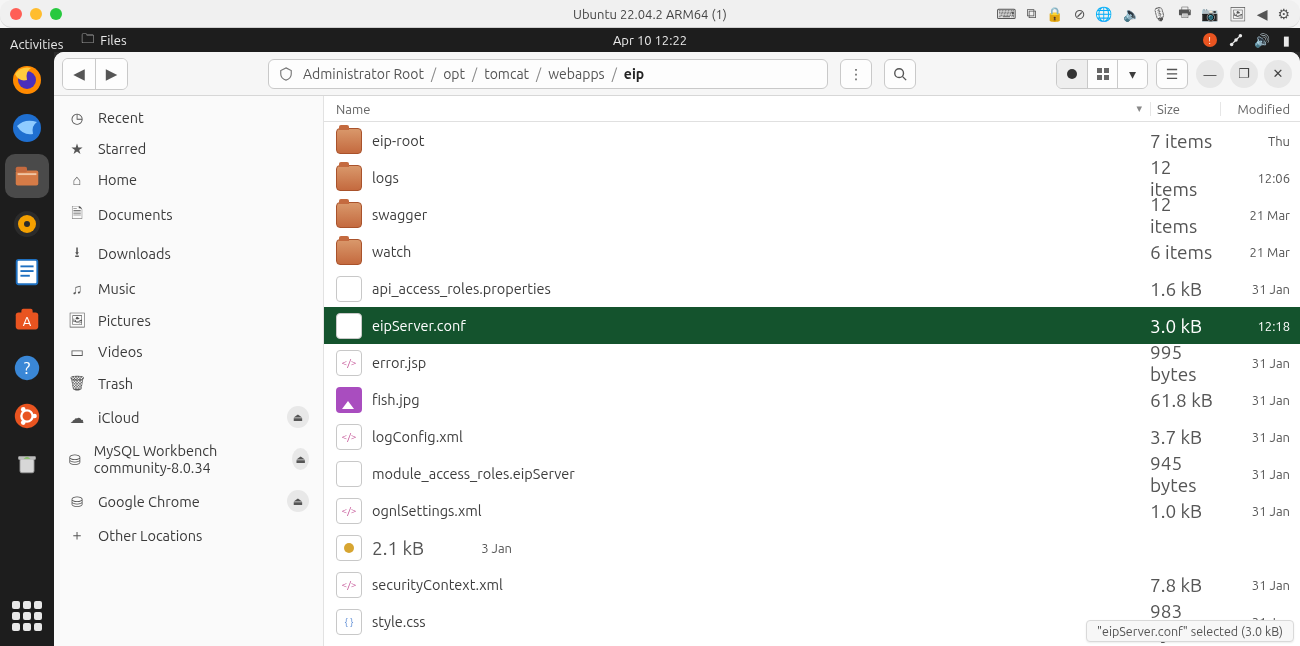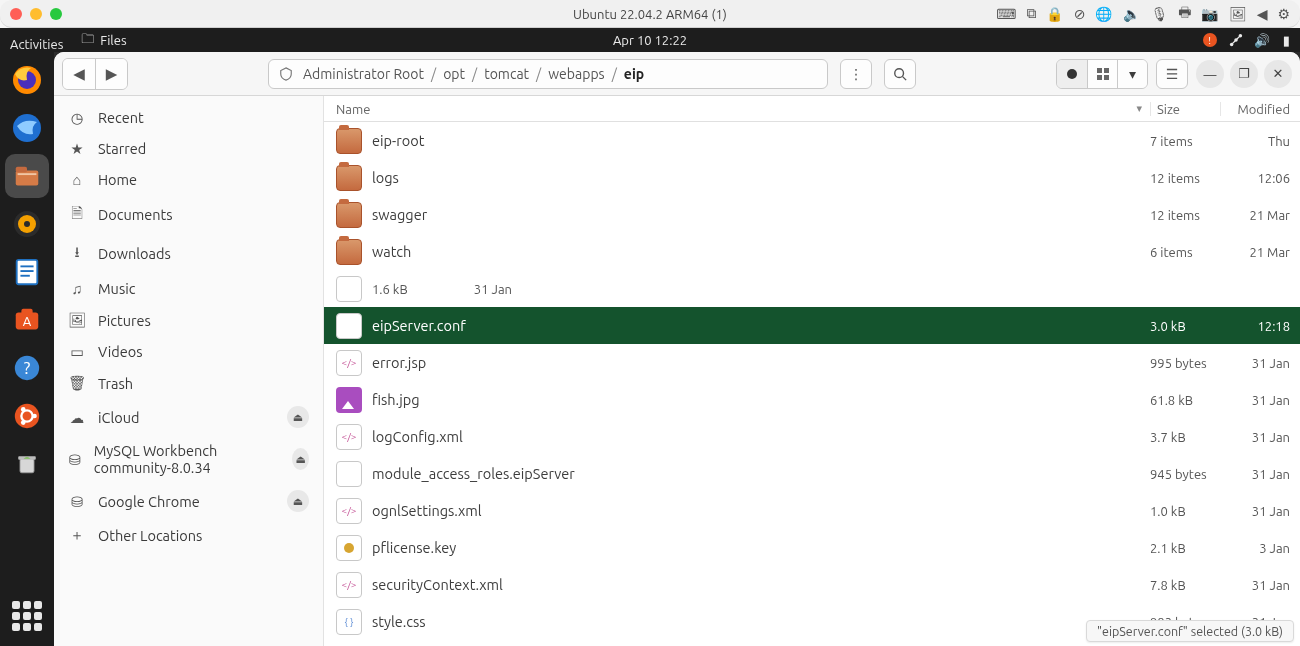--- a/index.html
+++ b/index.html
@@ -70,21 +70,21 @@
   .col-name { flex:1; display:flex; align-items:center; }
   .col-size { width:70px; text-align:left; border-left:1px solid #e6e6e6; padding-left:6px; }
   .col-mod { width:80px; text-align:right; padding-right:10px; border-left:1px solid #e6e6e6; }
   .sort-arrow { margin-left:auto; margin-right:8px; color:#888; font-size:11px; }
 
   .rows { flex:1; overflow-y:auto; }
   .row { display:flex; align-items:center; height:37px; padding-left:12px; }
   .row.selected { background:#14532d; color:#fff; }
   .row .r-icon { width:26px; height:26px; margin-right:10px; border-radius:4px; display:flex; align-items:center; justify-content:center; flex-shrink:0; }
   .row .r-name { flex:1; font-size:14.5px; white-space:nowrap; overflow:hidden; text-overflow:ellipsis; }
-  .row .r-size { width:70px; font-size:13px; color:#555; }
+  .row .r-size { width:70px; font-size:19px; color:#555; }
   .row .r-mod  { width:80px; font-size:13px; color:#555; text-align:right; padding-right:10px; }
   .row.selected .r-size, .row.selected .r-mod { color:#fff; }
 
   
   .ico-folder { background: linear-gradient(#d9986b,#c46a3f); border:1px solid #a9522b; position:relative; }
   .ico-folder::before { content:""; position:absolute; top:-4px; left:2px; width:10px; height:5px; background:#c46a3f; border-radius:2px 2px 0 0; }
   .ico-file { background:#fff; border:1px solid #c8c8c8; position:relative; }
   .ico-file.xml::after, .ico-file.jsp::after { content:"</>"; font-size:10px; color:#c75b9b; }
   .ico-file.css::after { content:"{ }"; font-size:10px; color:#5b8bd4; }
   .ico-file.key::after { content:""; width:10px; height:10px; background:#d7a531; border-radius:50%; position:absolute; }
@@ -378,20 +378,21 @@
                 <div class="r-mod">21 Mar</div>
               </div>
               <div class="row">
                 <div class="r-icon ico-folder"></div>
                 <div class="r-name">watch</div>
                 <div class="r-size">6 items</div>
                 <div class="r-mod">21 Mar</div>
               </div>
               <div class="row">
                 <div class="r-icon ico-file"></div>
+                <div class="r-name">api_access_roles.properties</div>
                 <div class="r-size">1.6 kB</div>
                 <div class="r-mod">31 Jan</div>
               </div>
               <div class="row selected">
                 <div class="r-icon ico-file"></div>
                 <div class="r-name">eipServer.conf</div>
                 <div class="r-size">3.0 kB</div>
                 <div class="r-mod">12:18</div>
               </div>
               <div class="row">
@@ -419,21 +420,20 @@
                 <div class="r-mod">31 Jan</div>
               </div>
               <div class="row">
                 <div class="r-icon ico-file xml"></div>
                 <div class="r-name">ognlSettings.xml</div>
                 <div class="r-size">1.0 kB</div>
                 <div class="r-mod">31 Jan</div>
               </div>
               <div class="row">
                 <div class="r-icon ico-file key"></div>
-                <div class="r-name">pflicense.key</div>
                 <div class="r-size">2.1 kB</div>
                 <div class="r-mod">3 Jan</div>
               </div>
               <div class="row">
                 <div class="r-icon ico-file xml"></div>
                 <div class="r-name">securityContext.xml</div>
                 <div class="r-size">7.8 kB</div>
                 <div class="r-mod">31 Jan</div>
               </div>
               <div class="row">

